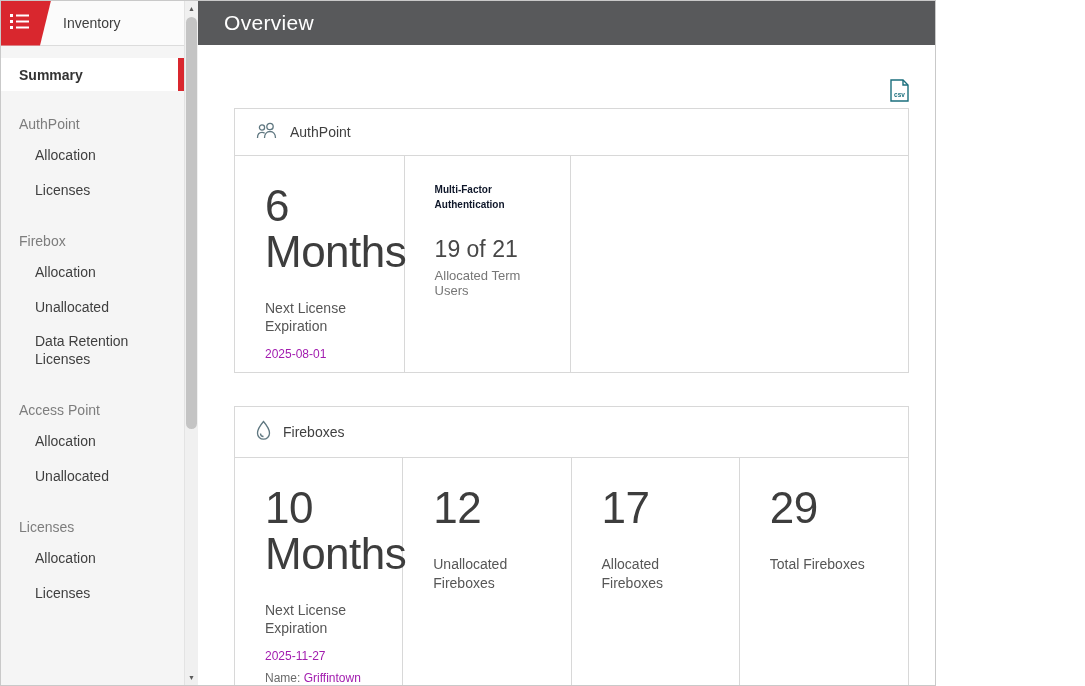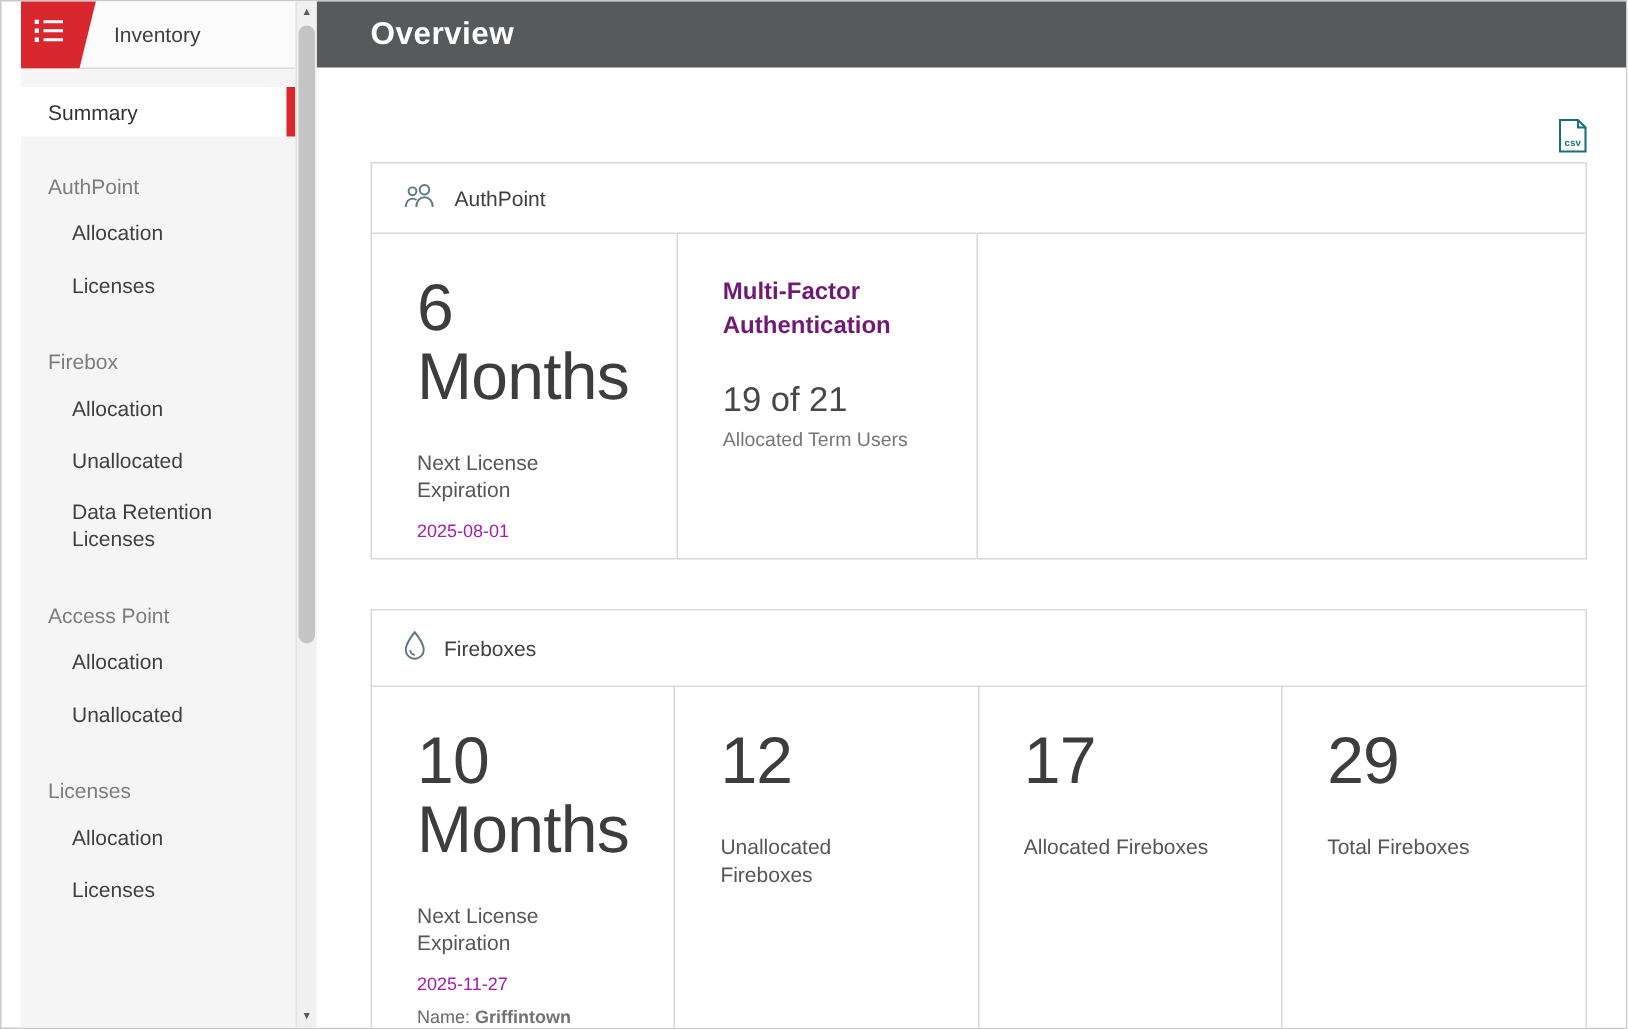--- a/index.html
+++ b/index.html
@@ -4,25 +4,24 @@
 <style>
   * { box-sizing: border-box; margin: 0; padding: 0; }
   html, body { width: 1085px; height: 686px; }
   body {
     font-family: "Liberation Sans", sans-serif;
     background: #ffffff;
     overflow: hidden;
   }
   .app {
     display: flex;
-    width: 1085px;
+    width: 936px;
     height: 686px;
     border: 1px solid #c9c9c9;
     background: #ffffff;
-    padding-left: 13px;
   }
 
   
   .sidebar {
     width: 197px;
     flex-shrink: 0;
     background: #f5f5f5;
     position: relative;
   }
   .sidebar-inner { margin-right: 14px; height: 100%; }
@@ -53,20 +52,21 @@
     margin-top: 12px;
     height: 33px;
     background: #ffffff;
     display: flex;
     align-items: center;
     padding-left: 18px;
     font-size: 14px;
     color: #333333;
     position: relative;
     cursor: pointer;
+    font-weight: bold;
   }
   .summary-redbar {
     position: absolute;
     right: 0; top: 0; bottom: 0;
     width: 6px;
     background: #d9272e;
   }
   .nav-section-label {
     padding: 25px 8px 7px 18px;
     font-size: 14px;
@@ -115,23 +115,23 @@
   
   .main { flex: 1; min-width: 0; display: flex; flex-direction: column; background: #fff; }
   .topbar {
     height: 44px;
     background: #58595b;
     display: flex;
     align-items: center;
     flex-shrink: 0;
   }
   .page-title {
-    margin-left: 36px;
+    margin-left: 26px;
     font-size: 21px;
-    font-weight: 700;
+    font-weight: 400;
     color: #ffffff;
     letter-spacing: 0.3px;
   }
   .content {
     flex: 1;
     padding: 0 26px 0 36px;
     overflow: hidden;
   }
   .csv-row {
     display: flex;
@@ -189,25 +189,25 @@
     line-height: 1.35;
     margin-top: 24px;
     max-width: 125px;
   }
   .metric-sub {
     font-size: 12px;
     color: #a21caf;
     margin-top: 11px;
   }
   .name-row { font-size: 12px; color: #6a6a6a; margin-top: 8px; }
-  .name-link { color: #737373; cursor: pointer; font-weight: bold; }
+  .name-link { color: #a21caf; cursor: pointer; }
   .mfa-title {
-    font-size: 16px;
+    font-size: 10px;
     font-weight: 700;
-    color: #701a75;
+    color: #0f172a;
     line-height: 1.45;
     max-width: 150px;
   }
   .mfa-value {
     font-size: 23px;
     font-weight: 400;
     color: #474747;
     margin-top: 24px;
   }
   .mfa-label {

